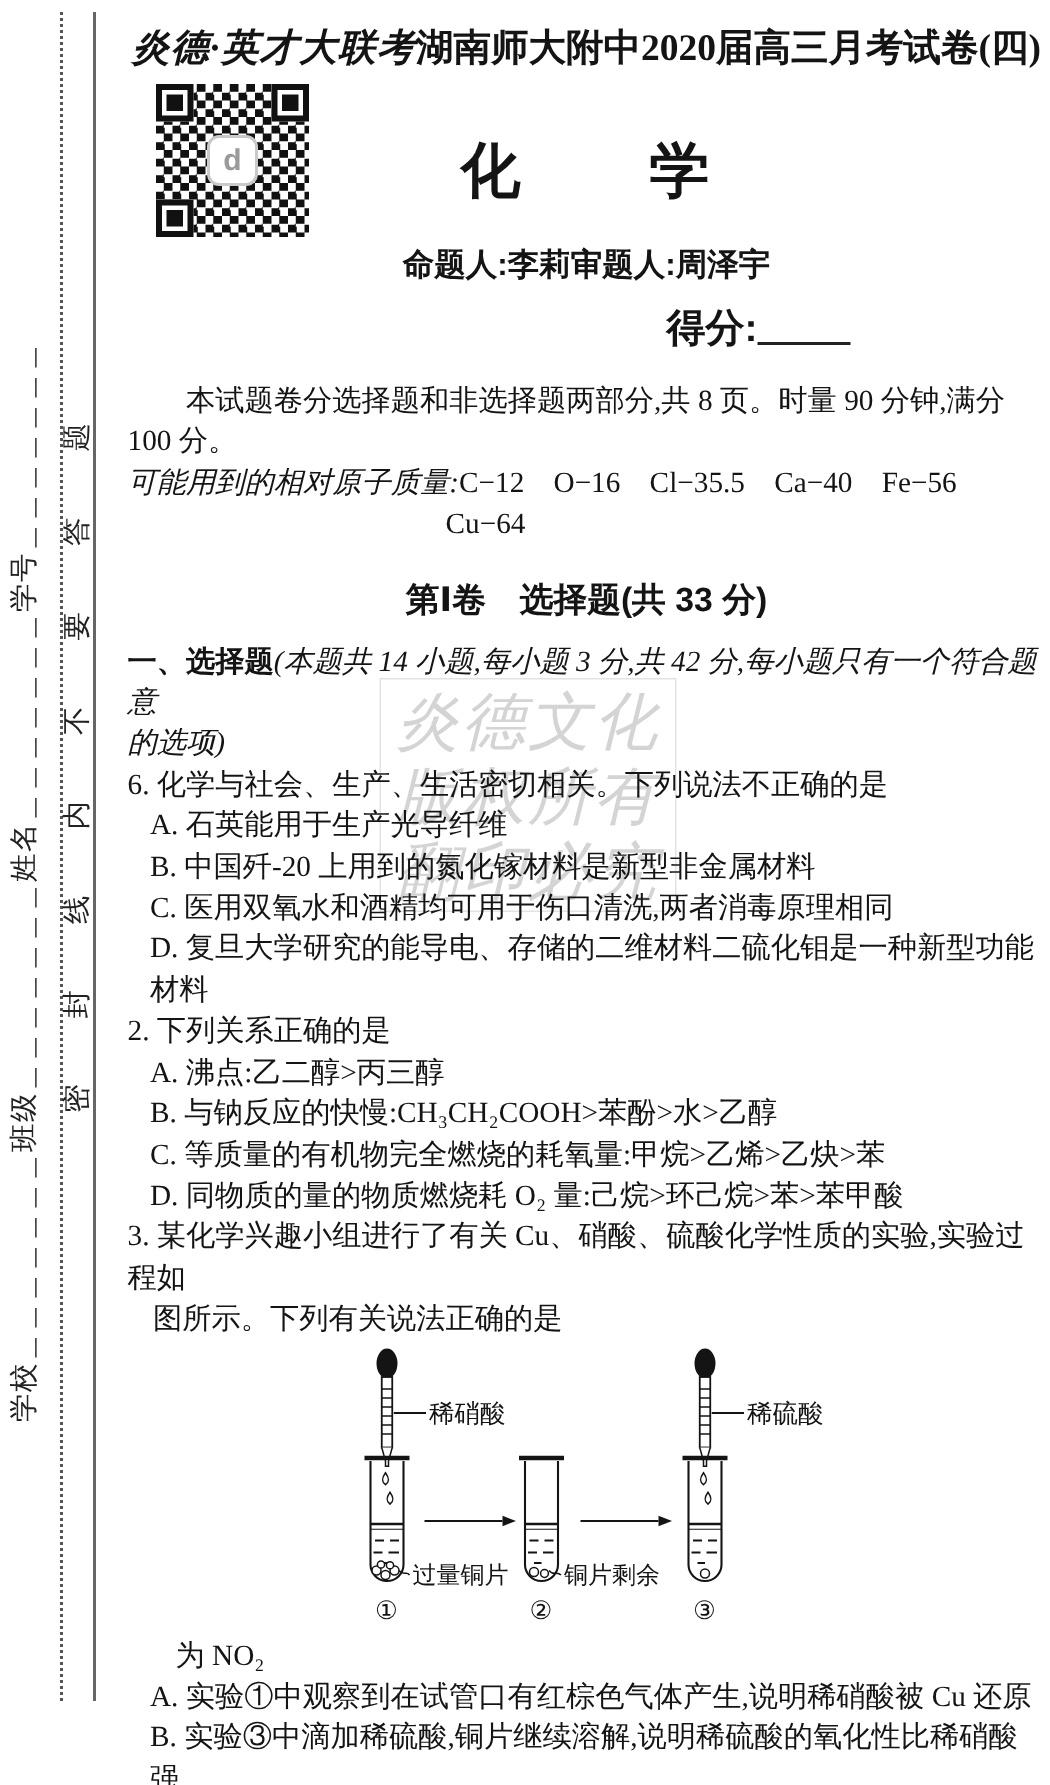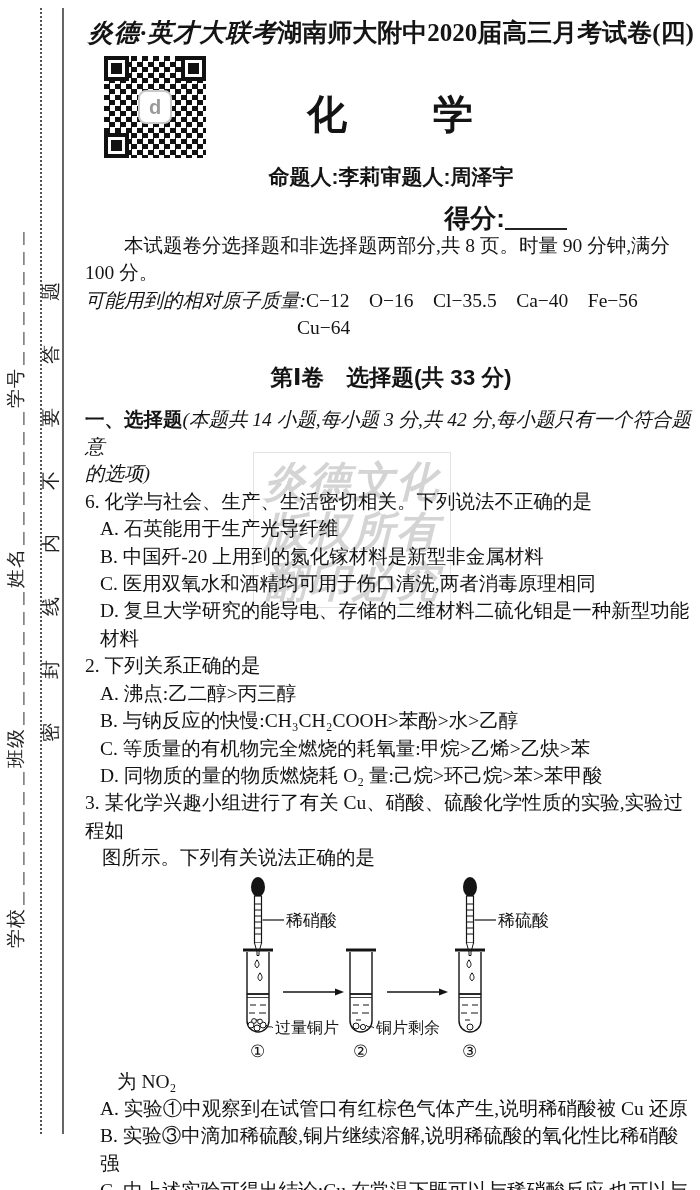--- a/index.html
+++ b/index.html
@@ -9,21 +9,21 @@
   .seal-line-solid{position:absolute;left:62px;top:8px;height:1126px;width:0;
         border-left:2px solid #666;}
   .seal-line-dotted{position:absolute;left:40px;top:8px;height:1126px;width:0;
         border-left:2px dotted #555;}
   .rot{position:absolute;transform-origin:0 0;transform:rotate(-90deg);white-space:nowrap;}
   .student-fields{left:3px;top:948px;font-size:19px;letter-spacing:1px;color:#222;}
   .seal-text{left:38px;top:742px;font-size:19px;letter-spacing:2px;color:#222;}
   
   .watermark{position:absolute;left:253px;top:452px;width:198px;height:156px;
         border:1px solid #e3e3e3;z-index:0;text-align:center;
-        font-family:"Liberation Serif","DejaVu Serif",serif;font-style:italic;font-weight:bold;
+        font-family:"Liberation Serif","DejaVu Serif",serif;font-style:italic;font-weight:normal;
         color:#d4d4d4;font-size:42px;line-height:50px;letter-spacing:2px;padding-top:4px;
         box-sizing:border-box;}
   
   .content{position:absolute;left:85px;top:0;width:612px;z-index:1;padding-top:16px;}
   .hei{font-family:"Liberation Sans","DejaVu Sans",sans-serif;font-weight:bold;}
   .kai{font-style:italic;}
   .title{text-align:center;font-size:25px;line-height:34px;font-weight:bold;white-space:nowrap;}
   .title .brand{font-style:italic;letter-spacing:1px;}
   .subject{margin:40px 0 0 0;text-align:center;font-size:40px;line-height:48px;letter-spacing:2px;}
   .people{margin-top:24px;display:flex;justify-content:center;font-size:21px;line-height:30px;}
@@ -84,21 +84,21 @@
 
     <div class="people hei">
       <span>命题人:李莉</span>
       <span>审题人:周泽宇</span>
     </div>
 
     <div class="score-row hei">
       <span>得分:</span><span class="score-blank"></span>
     </div>
 
-    <div class="t indent2" style="">本试题卷分选择题和非选择题两部分,共 8 页。时量 90 分钟,满分 100 分。</div>
+    <div class="t indent2" style="margin-top:22px;">本试题卷分选择题和非选择题两部分,共 8 页。时量 90 分钟,满分 100 分。</div>
     <div class="t">
       <span class="kai">可能用到的相对原子质量:</span><span>C−12　O−16　Cl−35.5　Ca−40　Fe−56</span>
     </div>
     <div class="t mass-line2">Cu−64</div>
 
     <div class="section-heading hei">第Ⅰ卷　选择题(共 33 分)</div>
 
     <div class="t dir1">
       <span class="hei" style="font-size:19.5px;">一、选择题</span><span class="kai">(本题共 14 小题,每小题 3 分,共 42 分,每小题只有一个符合题意</span>
     </div>

